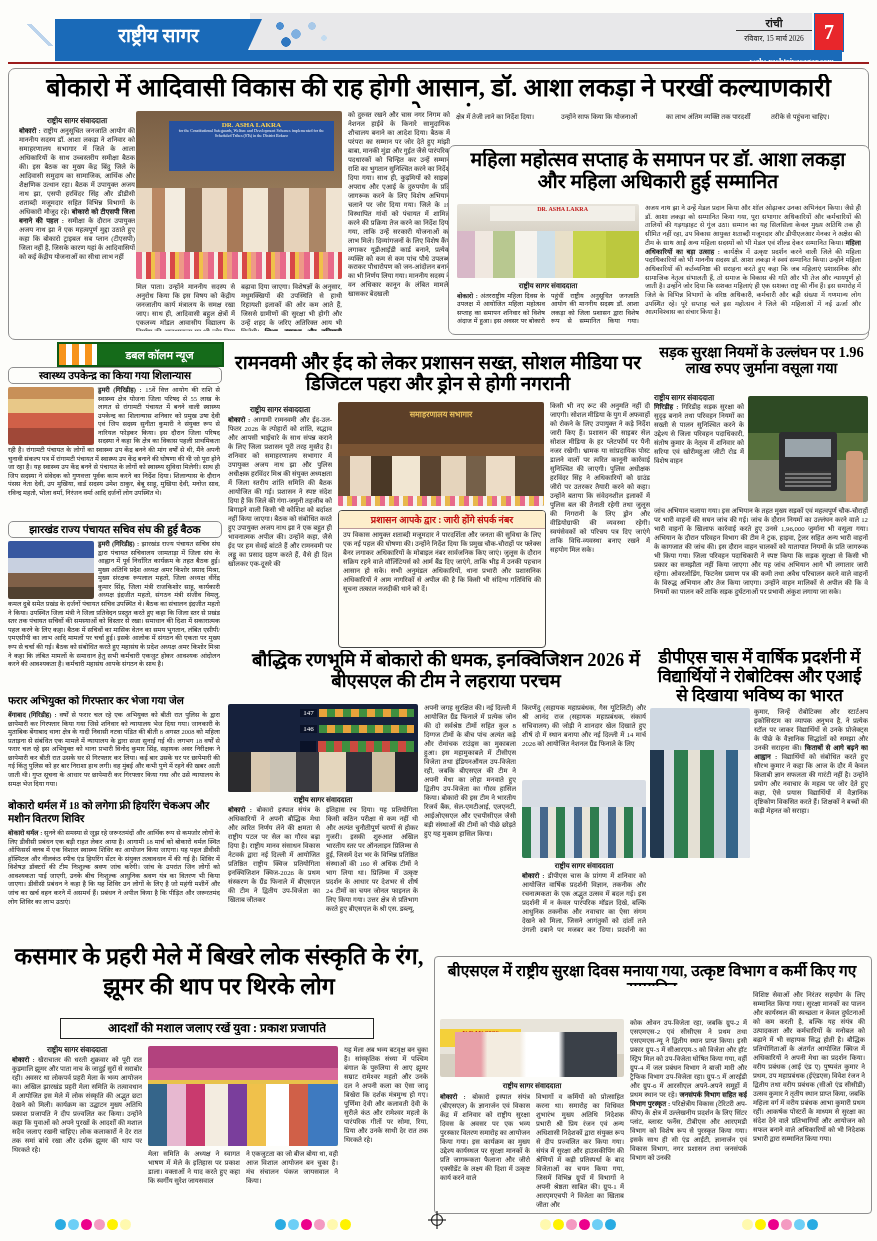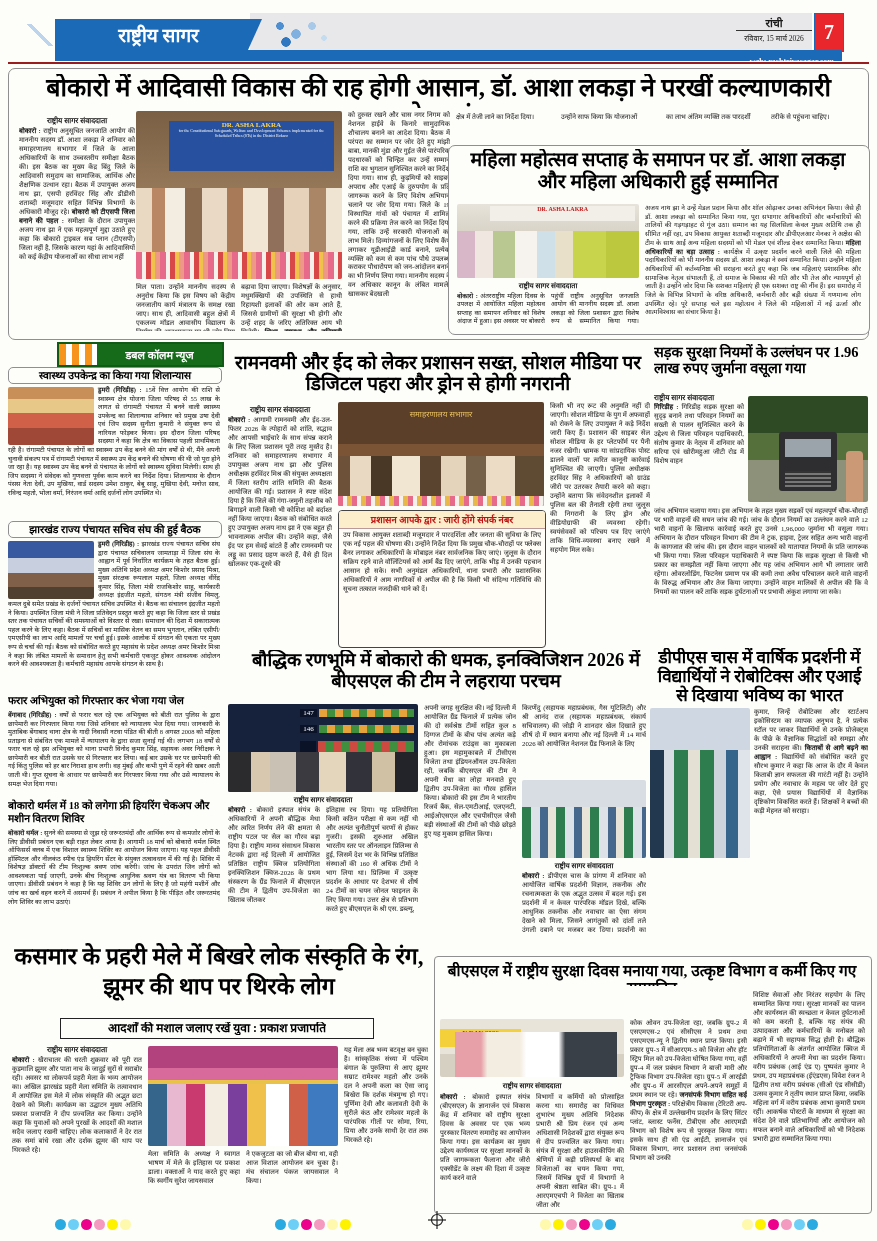--- a/index.html
+++ b/index.html
@@ -142,33 +142,33 @@
     <span>सुनने की समस्या से जूझ रहे जरूरतमंदों और आर्थिक रूप से कमजोर लोगों के लिए डीवीसी प्रबंधन एक बड़ी राहत लेकर आया है। आगामी 18 मार्च को बोकारो थर्मल स्थित ऑफिसर्स क्लब में एक विशाल स्वास्थ्य शिविर का आयोजन किया जाएगा। यह पहल डीवीसी हॉस्पिटल और नीलकंठ स्पीच एंड हियरिंग सेंटर के संयुक्त तत्वावधान में की गई है। शिविर में विशेषज्ञ डॉक्टरों की टीम निःशुल्क श्रवण जांच करेगी। जांच के उपरांत जिन लोगों को आवश्यकता पाई जाएगी, उनके बीच निःशुल्क आधुनिक श्रवण यंत्र का वितरण भी किया जाएगा। डीवीसी प्रबंधन ने कहा है कि यह शिविर उन लोगों के लिए है जो महंगी मशीनें और जांच का खर्च वहन करने में असमर्थ हैं। प्रबंधन ने अपील किया है कि पीड़ित और जरूरतमंद लोग शिविर का लाभ उठाएं।</span>
   </div>
 
   <div class="hl abs" style="left:226px;top:352px;width:424px;height:56px;font-size:19px;">रामनवमी और ईद को लेकर प्रशासन सख्त, सोशल मीडिया पर डिजिटल पहरा और ड्रोन से होगी नगरानी</div>
   <div class="byline abs" style="left:228px;top:404px;width:104px;">राष्ट्रीय सागर संवाददाता</div>
   <div class="body abs" style="left:228px;top:416px;width:104px;height:230px;">
     <b>बोकारो :</b>
     <span>आगामी रामनवमी और ईद-उल-फितर 2026 के त्योहारों को शांति, सद्भाव और आपसी भाईचारे के साथ संपन्न कराने के लिए जिला प्रशासन पूरी तरह मुस्तैद है। शनिवार को समाहरणालय सभागार में उपायुक्त अजय नाथ झा और पुलिस अधीक्षक हरविंदर मिश्र की संयुक्त अध्यक्षता में जिला स्तरीय शांति समिति की बैठक आयोजित की गई। प्रशासन ने स्पष्ट संदेश दिया है कि जिले की गंगा-जमुनी तहजीब को बिगाड़ने वाली किसी भी कोशिश को बर्दाश्त नहीं किया जाएगा। बैठक को संबोधित करते हुए उपायुक्त अजय नाथ झा ने एक बहुत ही भावनात्मक अपील की। उन्होंने कहा, जैसे ईद पर हम सेवई बांटते हैं और रामनवमी पर लड्डू का प्रसाद ग्रहण करते हैं, वैसे ही दिल खोलकर एक-दूसरे की</span>
   </div>
   <div class="ph" style="left:338px;top:402px;width:206px;height:104px;background:linear-gradient(180deg,#5c3f28 0 40%,#7a5434 40% 70%,#8a6240 70% 100%);">
-    <div style="position:absolute;left:0;top:6%;width:100%;text-align:center;color:#e8c060;font-size:8px;font-weight:normal;">समाहरणालय सभागार</div>
+    <div style="position:absolute;left:0;top:6%;width:100%;text-align:center;color:#e8c060;font-size:8px;font-weight:bold;">समाहरणालय सभागार</div>
     <div style="position:absolute;left:0;bottom:10%;width:100%;height:38%;background:linear-gradient(90deg,#6d5138 0 6%,#e9d8c2 6% 16%,#4a3826 16% 26%,#f1e6d2 26% 40%,#5a4430 40% 50%,#e5d4bc 50% 62%,#756049 62% 72%,#ecdcc6 72% 86%,#5f4a34 86% 100%);"></div>
     <div style="position:absolute;left:0;bottom:0;width:100%;height:10%;background:repeating-linear-gradient(90deg,#e86a8a 0 5px,#f6f1ea 5px 9px,#e8b84b 9px 14px);"></div>
   </div>
   <div class="abs" style="left:338px;top:510px;width:206px;height:136px;border:1.5px solid #444;border-radius:4px;overflow:hidden;background:#fffdf6;">
     <div style="background:#fdeecb;color:#c01010;font-weight:bold;font-size:9.5px;text-align:center;padding:2px 0;border-bottom:1px solid #b99;">प्रशासन आपके द्वार : जारी होंगे संपर्क नंबर</div>
     <div class="body" style="padding:2px 4px;height:112px;">उप विकास आयुक्त शताब्दी मजूमदार ने पारदर्शिता और जनता की सुविधा के लिए एक नई पहल की घोषणा की। उन्होंने निर्देश दिया कि प्रमुख चौक-चौराहों पर फ्लेक्स बैनर लगाकर अधिकारियों के मोबाइल नंबर सार्वजनिक किए जाएं। जुलूस के दौरान सक्रिय रहने वाले वॉलिंटियर्स को आर्म बैंड दिए जाएंगे, ताकि भीड़ में उनकी पहचान आसान हो सके। सभी अनुमंडल अधिकारियों, थाना प्रभारी और प्रशासनिक अधिकारियों ने आम नागरिकों से अपील की है कि किसी भी संदिग्ध गतिविधि की सूचना तत्काल नजदीकी थाने को दें।</div>
   </div>
   <div class="body abs" style="left:550px;top:402px;width:100px;height:244px;">
     <span>किसी भी नए रूट की अनुमति नहीं दी जाएगी। सोशल मीडिया के युग में अफवाहों को रोकने के लिए उपायुक्त ने कड़े निर्देश जारी किए हैं। प्रशासन की साइबर सेल सोशल मीडिया के हर प्लेटफॉर्म पर पैनी नजर रखेगी। भ्रामक या सांप्रदायिक पोस्ट डालने वालों पर त्वरित कानूनी कार्रवाई सुनिश्चित की जाएगी। पुलिस अधीक्षक हरविंदर सिंह ने अधिकारियों को ग्राउंड जीरो पर उतरकर तैयारी करने को कहा। उन्होंने बताया कि संवेदनशील इलाकों में पुलिस बल की तैनाती रहेगी तथा जुलूस की निगरानी के लिए ड्रोन और वीडियोग्राफी की व्यवस्था रहेगी। स्वयंसेवकों को परिचय पत्र दिए जाएंगे ताकि विधि-व्यवस्था बनाए रखने में सहयोग मिल सके।</span>
   </div>
 
-  <div class="hl abs" style="left:654px;top:344px;width:215px;height:44px;font-size:14.5px;text-align:left;">सड़क सुरक्षा नियमों के उल्लंघन पर 1.96 लाख रुपए जुर्माना वसूला गया</div>
+  <div class="hl abs" style="left:654px;top:344px;width:215px;height:44px;font-size:14.5px;text-align:center;">सड़क सुरक्षा नियमों के उल्लंघन पर 1.96 लाख रुपए जुर्माना वसूला गया</div>
   <div class="byline abs" style="left:654px;top:392px;width:90px;text-align:left;">राष्ट्रीय सागर संवाददाता</div>
   <div class="body abs" style="left:654px;top:403px;width:90px;height:102px;">
     <b>गिरिडीह :</b>
     <span>गिरिडीह सड़क सुरक्षा को सुदृढ़ बनाने तथा परिवहन नियमों का सख्ती से पालन सुनिश्चित करने के उद्देश्य से जिला परिवहन पदाधिकारी, संतोष कुमार के नेतृत्व में शनिवार को सरिया एवं खोरीमहुआ जीटी रोड में विशेष वाहन</span>
   </div>
   <div class="ph" style="left:748px;top:396px;width:120px;height:106px;background:linear-gradient(180deg,#2e4a24 0 35%,#56703c 35% 60%,#8d9179 60% 100%);">
     <div style="position:absolute;left:26%;top:34%;width:48%;height:56%;background:#2e2e30;border-radius:3px;">
       <div style="position:absolute;left:10%;top:12%;width:80%;height:30%;background:#9aa4aa;"></div>
       <div style="position:absolute;left:10%;bottom:8%;width:80%;height:26%;background:repeating-linear-gradient(0deg,#777 0 2px,#333 2px 4px);"></div>
     </div>

